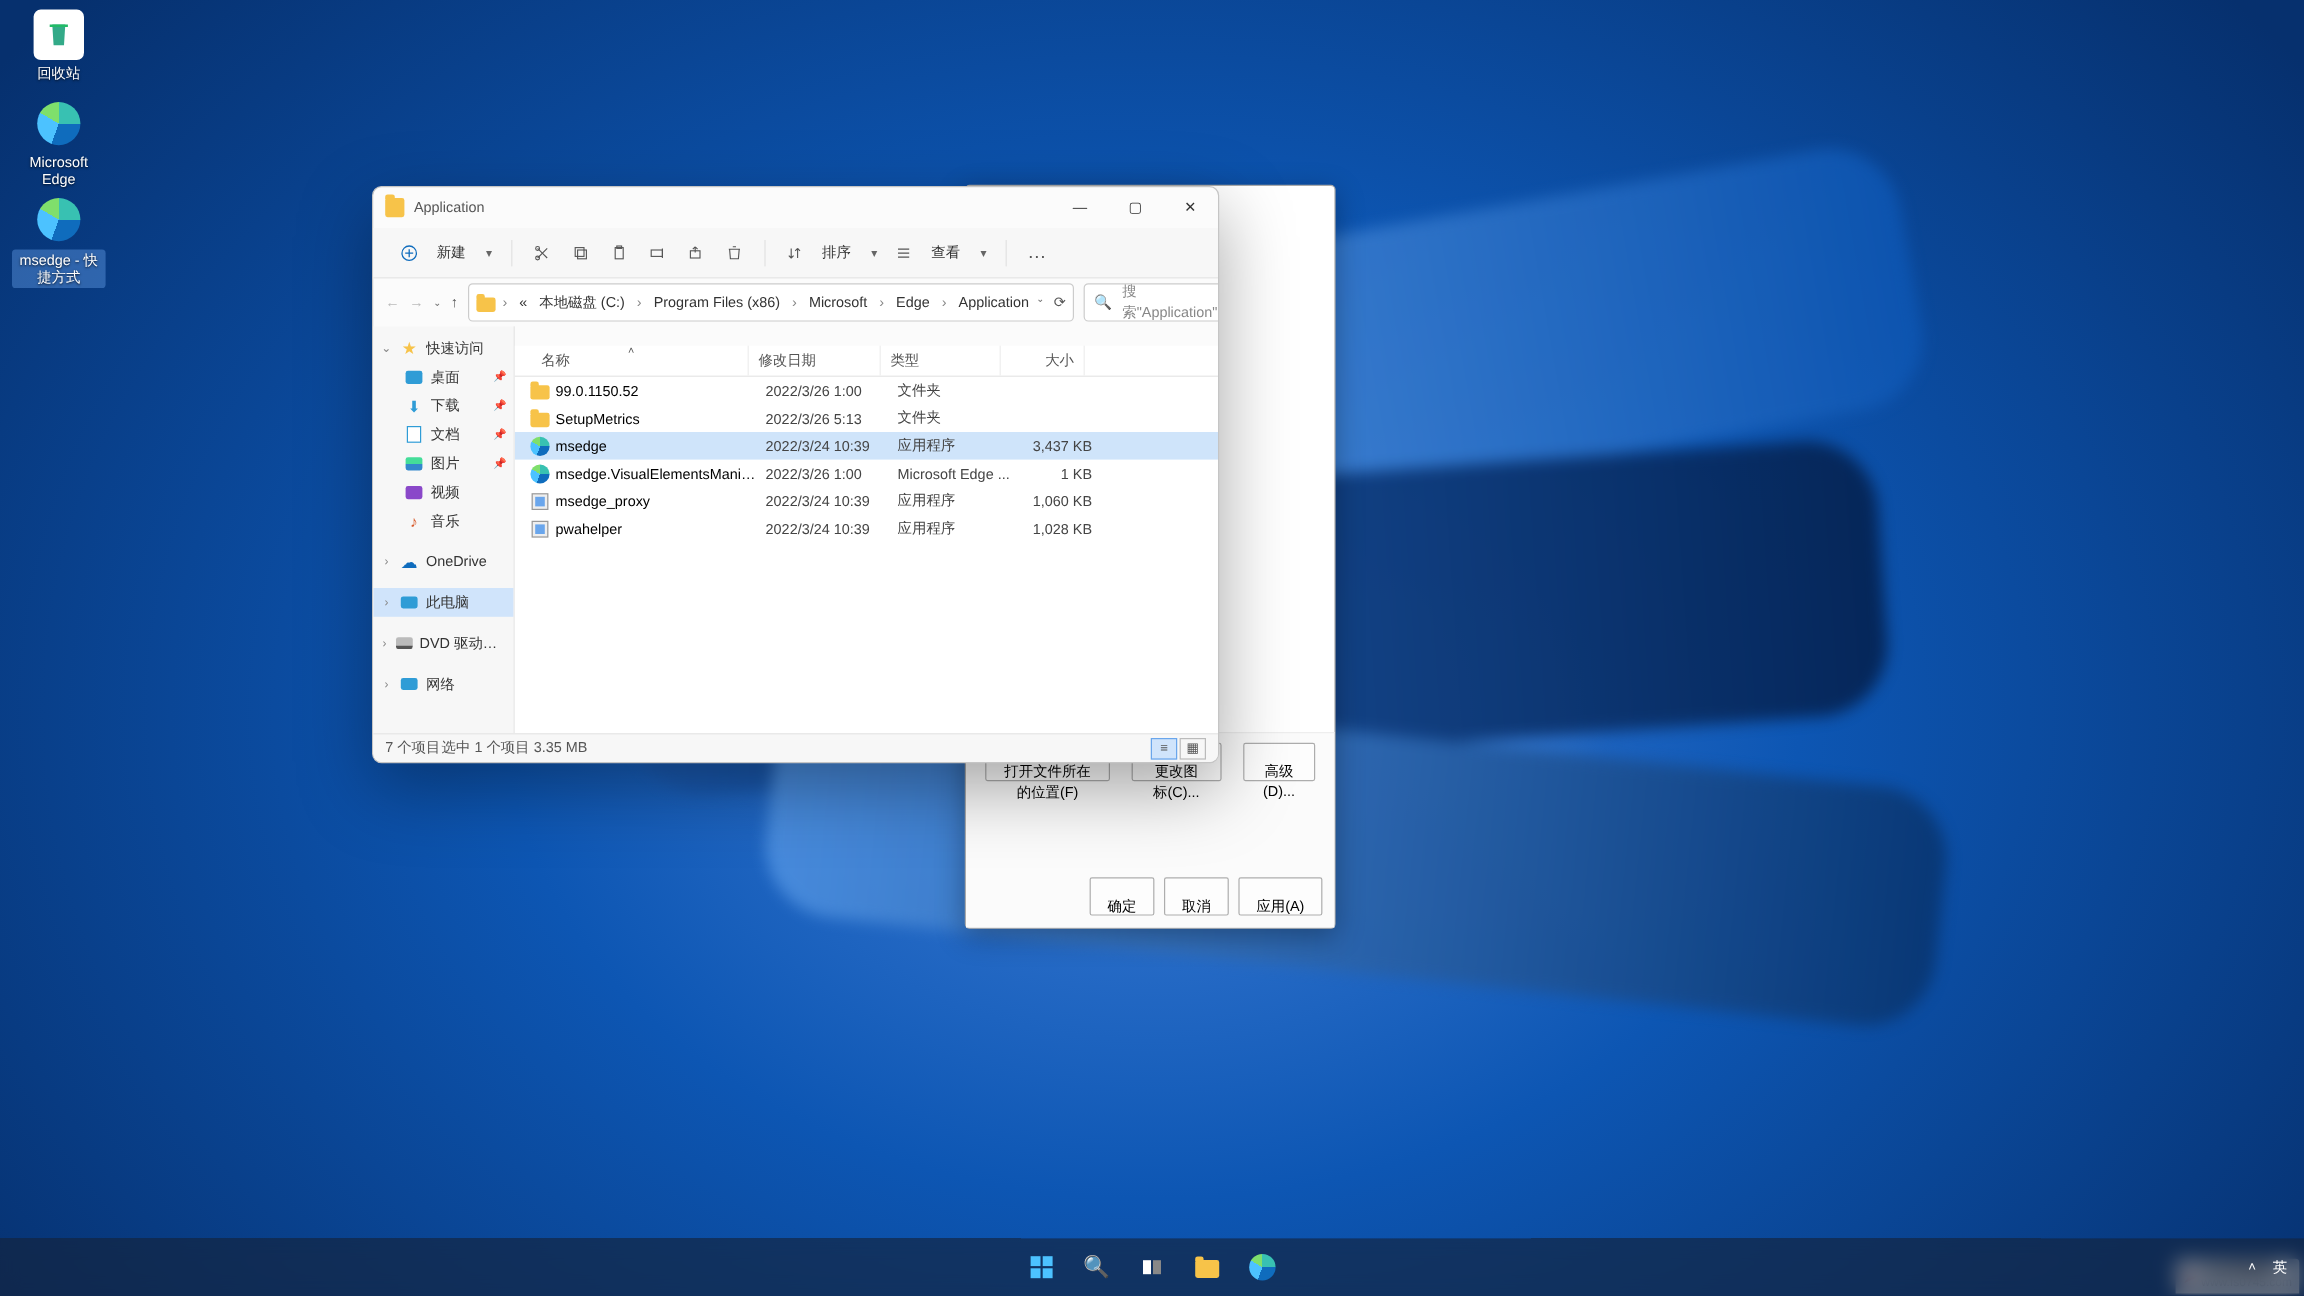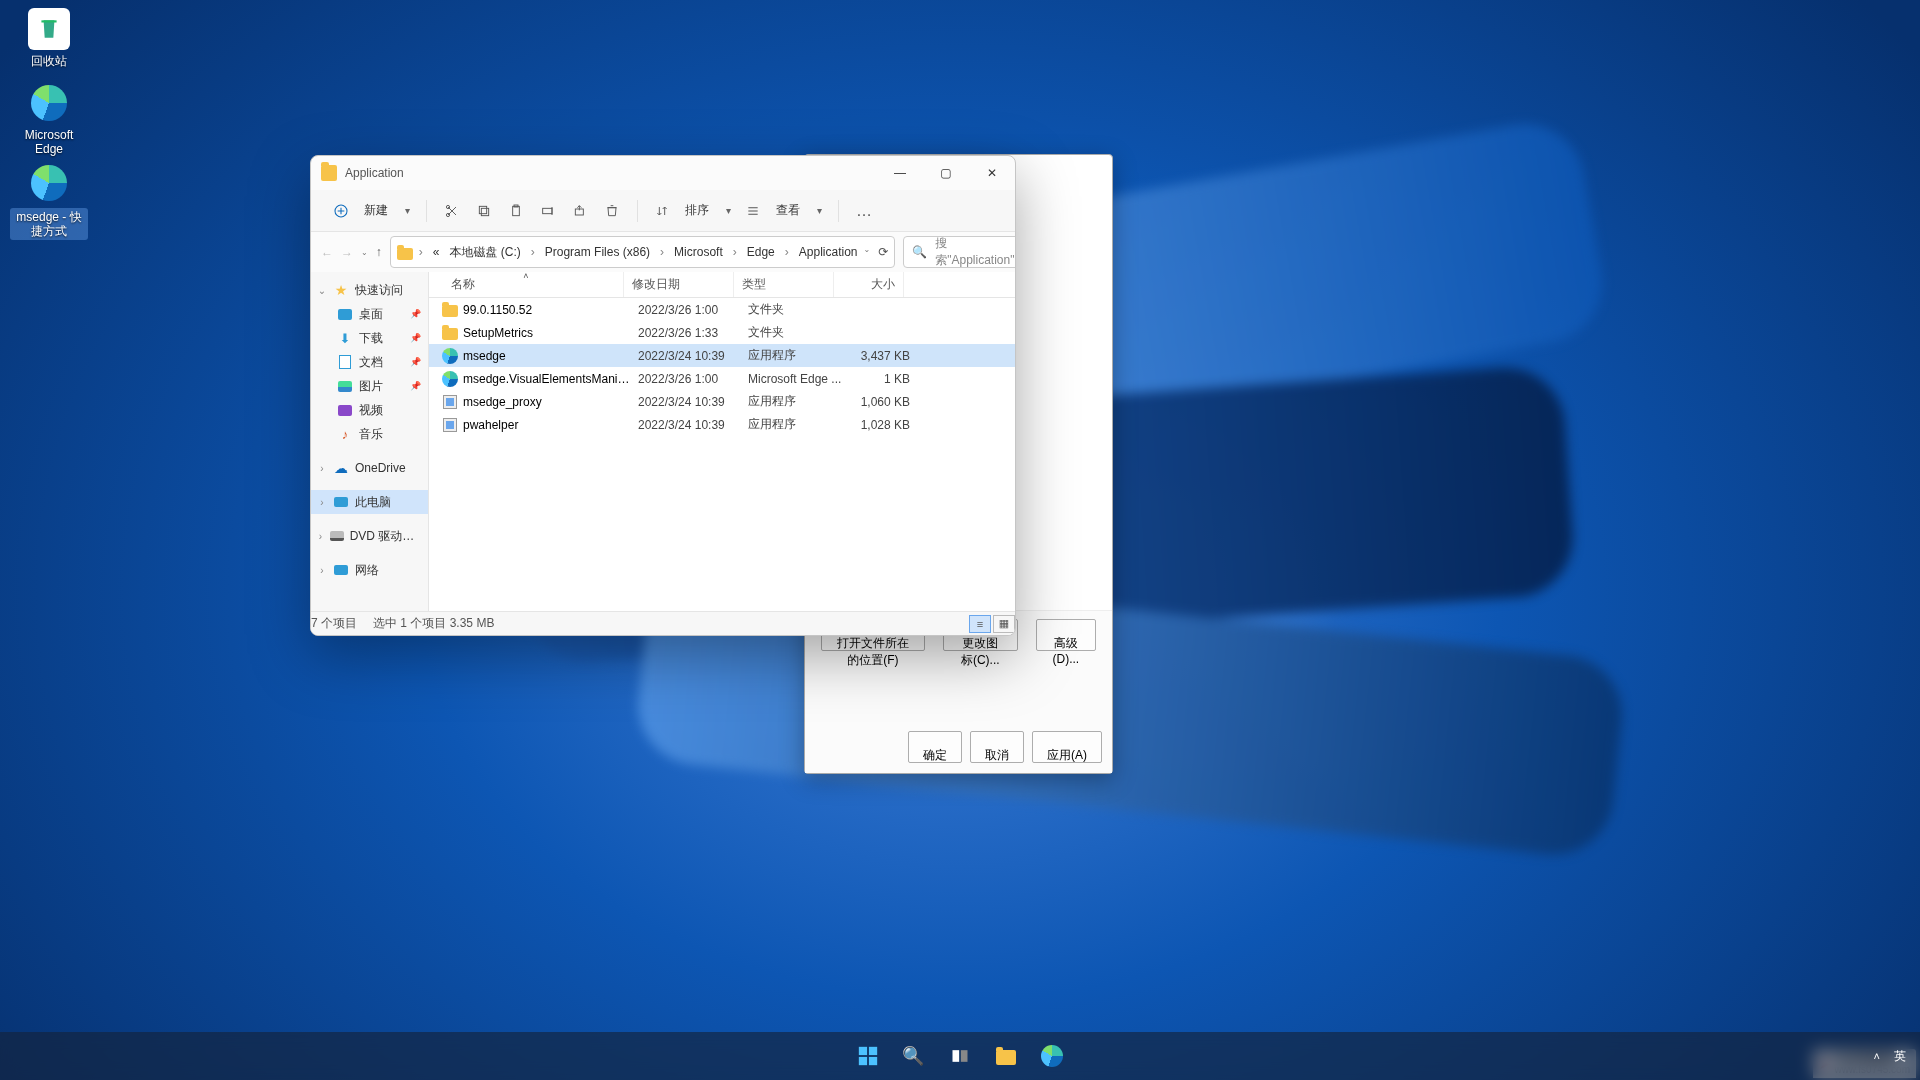--- a/index.html
+++ b/index.html
@@ -80,38 +80,38 @@
 
 .body { flex:1; display:flex; min-height:0; }
 .navpane { width:118px; border-right:1px solid #e5e5e5; background:#f7f7f7; overflow:auto; padding:6px 0; }
 .navitem { height:24px; display:flex; align-items:center; gap:6px; padding:0 6px; cursor:pointer; color:#333; }
 .navitem .exp { width:10px; text-align:center; color:#888; font-size:10px; }
 .navitem.indent { padding-left:26px; }
 .navitem .ic { width:16px; height:16px; display:flex; align-items:center; justify-content:center; }
 .navitem.sel { background:#d0e4fb; }
 .navitem .lbl { font-size:12px; white-space:nowrap; overflow:hidden; text-overflow:ellipsis; }
 
-.listpane { flex:1; display:flex; flex-direction:column; background:#fff; }
+.listpane { flex:1; display:flex; flex-direction:column; background:#fff;margin-top:16px; }
 .cols { height:26px; display:flex; align-items:center; border-bottom:1px solid #e5e5e5; color:#555; }
 .cols .c { padding:0 8px; border-right:1px solid #eee; display:flex; align-items:center; gap:4px; cursor:pointer; height:100%; }
 .c-name { width:195px; padding-left:22px !important; }
 .c-date { width:110px; }
 .c-type { width:100px; }
 .c-size { width:70px; text-align:right; justify-content:flex-end; }
 .sort-ind { position:absolute; left:50%; top:-1px; transform:translateX(-50%); font-size:9px; color:#555; }
 .rows { flex:1; overflow:auto; }
 .row { height:23px; display:flex; align-items:center; padding-left:12px; cursor:pointer; }
 .row.sel { background:#cfe4fa; }
 .row .ic { width:18px; height:18px; margin-right:4px; display:flex; align-items:center; justify-content:center; }
 .row .n { width:175px; padding-right:6px; white-space:nowrap; overflow:hidden; text-overflow:ellipsis; }
 .row .d { width:110px; color:#444; }
 .row .t { width:100px; color:#444; white-space:nowrap; overflow:hidden; text-overflow:ellipsis; }
 .row .s { width:70px; text-align:right; padding-right:8px; color:#444; }
 
-.statusbar { height:24px; border-top:1px solid #e5e5e5; background:#f7f7f7; display:flex; align-items:center; padding:0 0; gap:16px; color:#555; }
+.statusbar { height:24px; border-top:1px solid #e5e5e5; background:#f7f7f7; display:flex; align-items:center; padding:0 10px; gap:1px; color:#555; }
 .statusbar .view-toggle { margin-left:auto; display:flex; gap:2px; }
 .statusbar .vtog { width:22px; height:18px; border:1px solid #bbb; display:flex; align-items:center; justify-content:center; cursor:pointer; font-size:11px; }
 .statusbar .vtog.active { background:#d0e4fb; border-color:#6aa6ec; }
 
 
 .props {
   position:absolute; left:804px; top:154px; width:309px; height:620px;
   background:#fff; border:1px solid #aaa; border-radius:4px; box-shadow:0 6px 24px rgba(0,0,0,.3);
   z-index:-1; 
 }
@@ -412,21 +412,21 @@
       <span class="n">99.0.1150.52</span>
       <span class="d">2022/3/26 1:00</span>
       <span class="t">文件夹</span>
       <span class="s"></span>
     </div>
             <div class="row">
       <span class="ic">
                 <div class="folder-ic"></div>
               </span>
       <span class="n">SetupMetrics</span>
-      <span class="d">2022/3/26 1:33</span>
+      <span class="d">2022/3/26 5:13</span>
       <span class="t">文件夹</span>
       <span class="s"></span>
     </div>
             <div class="row sel">
       <span class="ic">
                 <div class="edge-ic"></div>
               </span>
       <span class="n">msedge</span>
       <span class="d">2022/3/24 10:39</span>
       <span class="t">应用程序</span>

